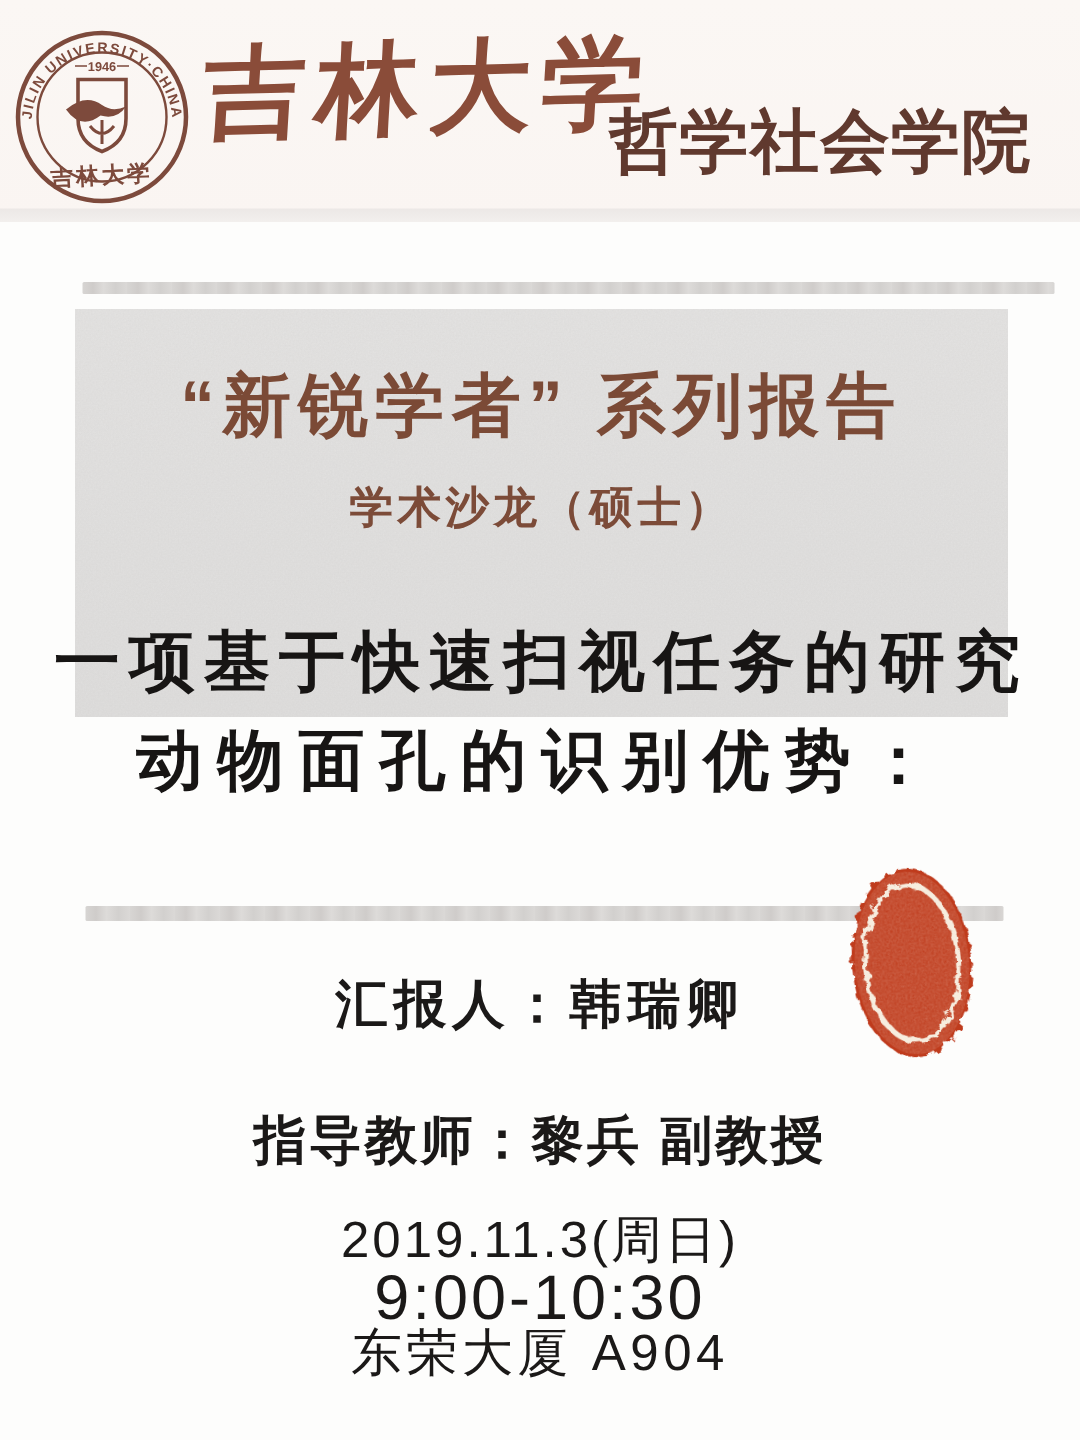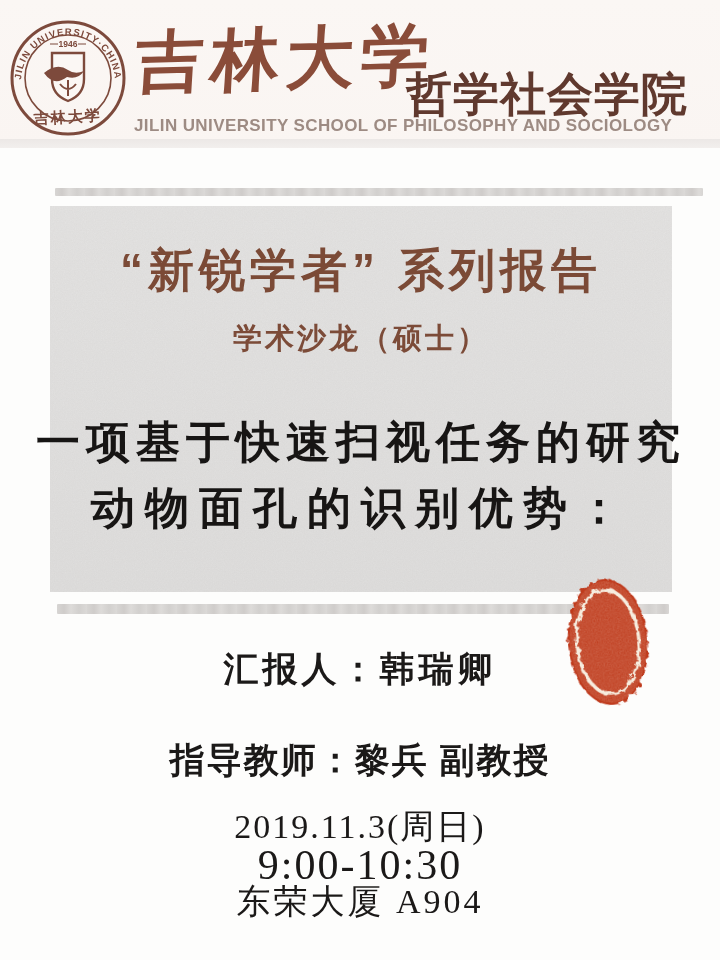--- a/index.html
+++ b/index.html
@@ -48,21 +48,21 @@
     position: absolute; height: 8px; z-index: 1;
     background: repeating-linear-gradient(90deg,
       #d7d5d3 0px, #cfccca 7px, #dddbd9 14px, #d2d0ce 22px, #dbd9d7 30px);
     border-radius: 1px;
   }
   .strip-top { left: 55px; top: 188px; width: 648px; }
   .strip-bottom { left: 57px; top: 604px; width: 612px; height: 10px; }
 
   
   .banner {
-    position: absolute; left: 50px; top: 206px; width: 622px; height: 386px;
+    position: absolute; left: 50px; top: 206px; width: 622px; height: 272px;
     background: linear-gradient(#e4e3e2, #dfdedd);
     z-index: 1; overflow: visible; text-align: center;
   }
   .banner .texture {
     position: absolute; left: 0; top: 0; width: 100%; height: 100%;
     opacity: .55; pointer-events: none;
   }
   .banner-content { position: relative; z-index: 2; }
   .series-title {
     padding-top: 34px;
@@ -88,21 +88,21 @@
   .talk-line-1 { letter-spacing: 10px; }
   .talk-line-2 { letter-spacing: 6px; }
 
   
   .seal-wrap { position: absolute; left: 562px; top: 572px; width: 92px; height: 140px; z-index: 3; }
 
   
   .info-line {
     position: absolute; left: 0; width: 720px; text-align: center;
     color: #1b1918; white-space: nowrap;
-    font-family: Liberation Serif, serif;
+    font-family: Liberation Sans, sans-serif;
   }
   .presenter { top: 646px; font-size: 35px; font-weight: 600; letter-spacing: 4px; }
   .advisor   { top: 737px; font-size: 35px; font-weight: 600; letter-spacing: 2px; }
   .date      { top: 804px; font-size: 34px; font-weight: 500; letter-spacing: 2px; text-align: center; }
   .time      { top: 841px; font-size: 42px; font-weight: 500; letter-spacing: 2px; }
   .location  { top: 879px; font-size: 34px; font-weight: 500; letter-spacing: 3px; text-align: center; }
 </style>
 </head>
 <body>
 
@@ -122,21 +122,20 @@
         <text x="60" y="31" text-anchor="middle" font-family="Liberation Sans, sans-serif" font-size="8.5" font-weight="bold" fill="#7d4a3c">1946</text>
         <path d="M42,28 h8 M70,28 h8" stroke="#7d4a3c" stroke-width="1"></path>
         <path d="M44,37 h32 v26 q0 16 -16 22 q-16 -6 -16 -22 z" fill="#fbf7f4" stroke="#7d4a3c" stroke-width="2.4"></path>
         <path d="M36,57 q13,-11 24,-3 q7,5 16,1 q-6,9 -17,6 q-13,10 -23,-4" fill="#7d4a3c"></path>
         <path d="M60,64 v16 M52,68 q8,10 16,0" stroke="#7d4a3c" stroke-width="2" fill="none"></path>
         <text x="60" y="106" text-anchor="middle" font-family="DejaVu Serif, serif" font-size="15" font-weight="bold" fill="#7d4a3c" letter-spacing="2" transform="rotate(-3 60 106)">吉林大学</text>
       </svg>
     </div>
     <div class="univ-cn">吉林大学</div>
     <div class="school-cn">哲学社会学院</div>
-    <div class="header-en">JILIN UNIVERSITY SCHOOL OF PHILOSOPHY AND SOCIOLOGY</div>
     <div class="header-edge"></div>
   </div>
 
   <div class="strip strip-top"></div>
   <div class="strip strip-bottom"></div>
 
   <div class="banner">
     <svg class="texture">
       <filter id="paperTex">
         <feTurbulence type="fractalNoise" baseFrequency="0.9" numOctaves="2"></feTurbulence>

